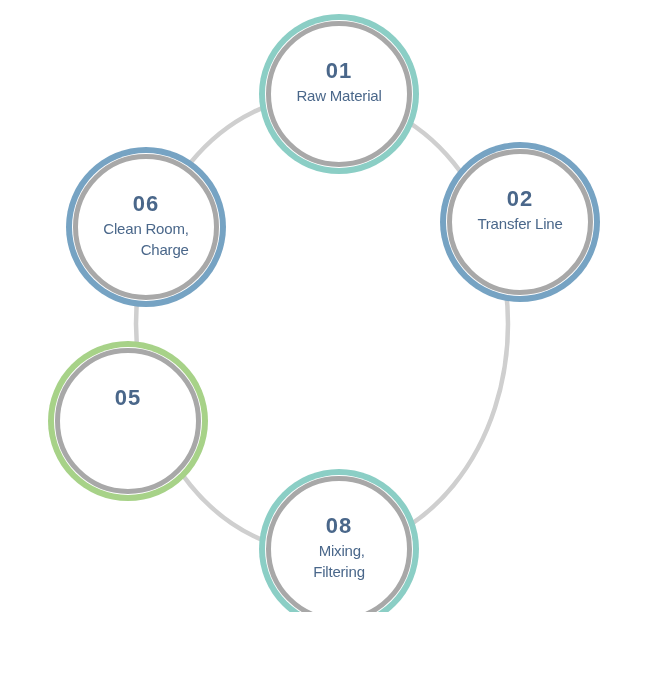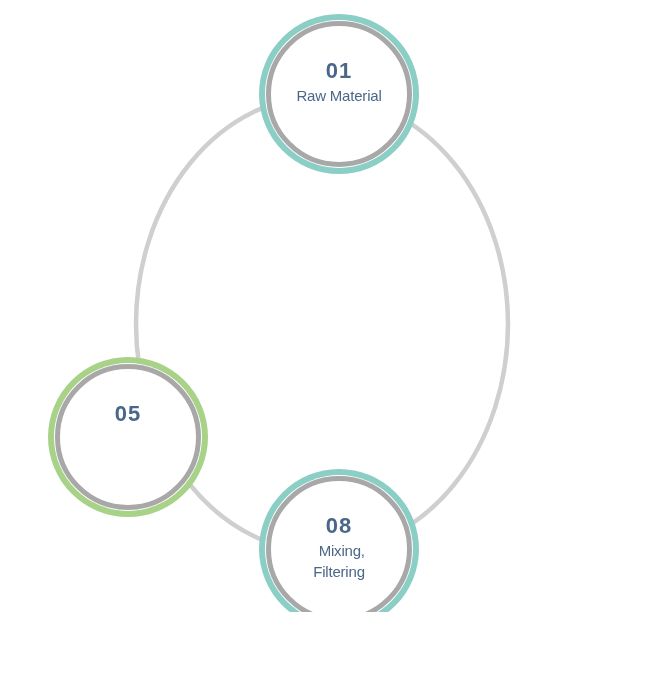--- a/index.html
+++ b/index.html
@@ -39,49 +39,62 @@
     line-height:21px;
     letter-spacing:-0.2px;
     text-align:right;
     white-space:pre-line;
   }
   
   .c1{left:266px;top:21px;}
   .c2{left:447px;top:149px;}
   .c3{left:450px;top:367px;}
   .c4{left:266px;top:476px;}
-  .c5{left:55px;top:364px;}
+  .c5{left:55px;top:348px;}
   .c6{left:73px;top:154px;}
 </style>
 </head>
 <body>
 
 <div class="stage" style="color: rgb(74, 103, 138); background: rgb(255, 255, 255);">
 
   <svg class="connector" width="648" height="690" viewBox="0 0 648 690" aria-hidden="true">
     <ellipse cx="322" cy="324" rx="186" ry="228" fill="none" stroke="#cfcfcf" stroke-width="4.5" style="stroke: rgb(207, 207, 207);"></ellipse>
   </svg>
 
   <div class="circle c1" style="--ring: #8bcec5; border-color: rgb(168, 168, 168);">
     <div class="txt">
       <div class="num">01</div>
       <div class="label">Raw Material</div>
     </div>
   </div>
 
+  <div class="circle c2" style="--ring: #76a3c3; border-color: rgb(168, 168, 168);">
+    <div class="txt">
+      <div class="num">02</div>
+      <div class="label">Transfer Line</div>
+    </div>
+  </div>
 
 
   <div class="circle c4" style="--ring: #8bcec5; border-color: rgb(168, 168, 168);">
     <div class="txt">
       <div class="num">08</div>
       <div class="label">Mixing,
 Filtering</div>
     </div>
   </div>
 
   <div class="circle c5" style="--ring: #a7d288; border-color: rgb(168, 168, 168);">
     <div class="txt">
       <div class="num">05</div>
     </div>
   </div>
 
+  <div class="circle c6" style="--ring: #76a3c3; border-color: rgb(168, 168, 168);">
+    <div class="txt">
+      <div class="num">06</div>
+      <div class="label">Clean Room,
+Charge</div>
+    </div>
+  </div>
 
 </div>
 
 </body></html>

